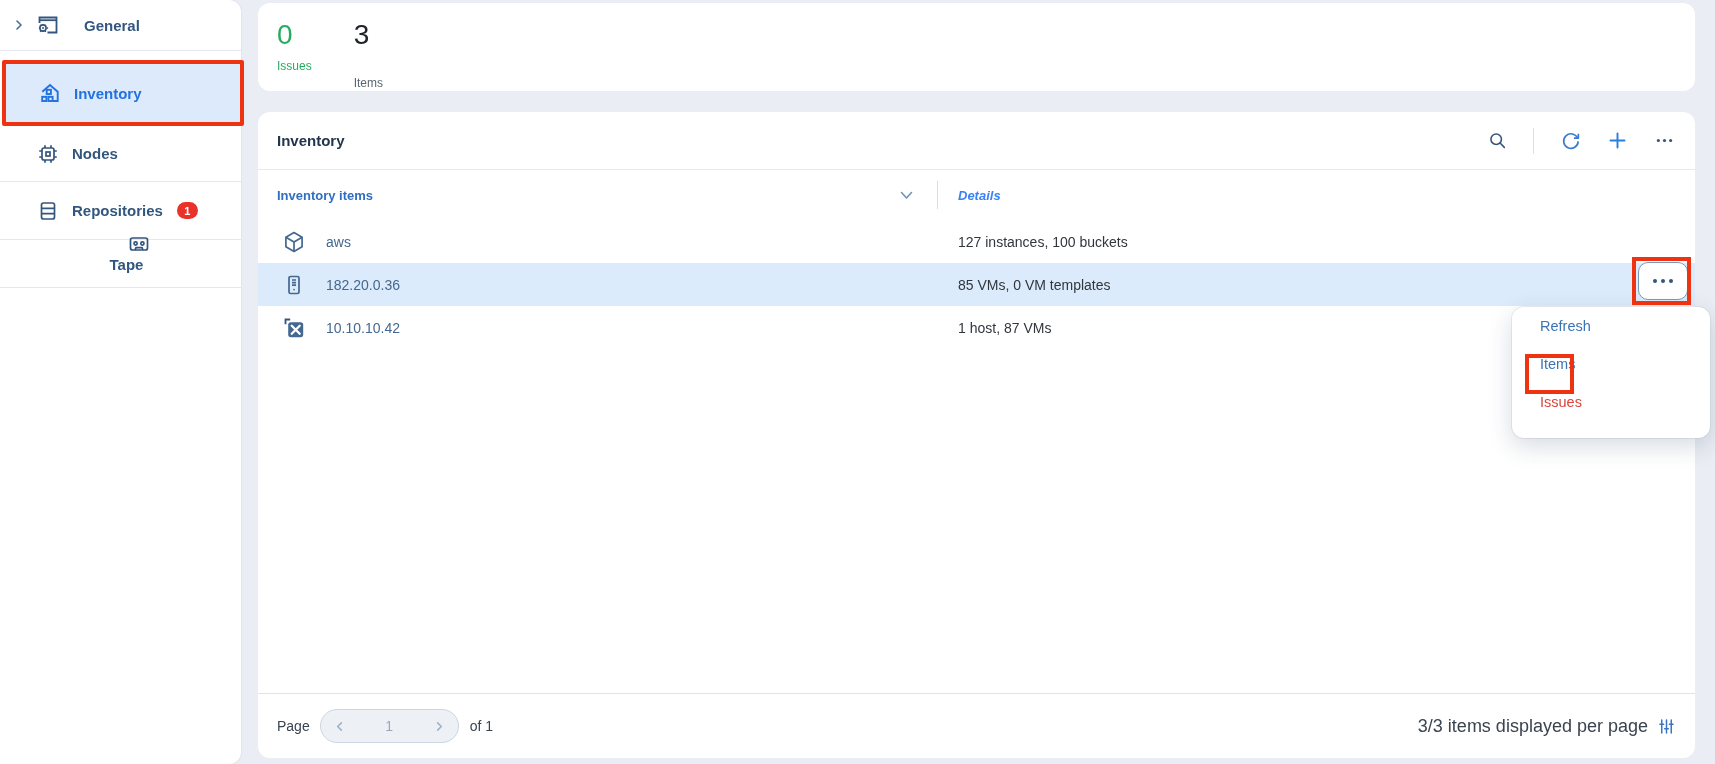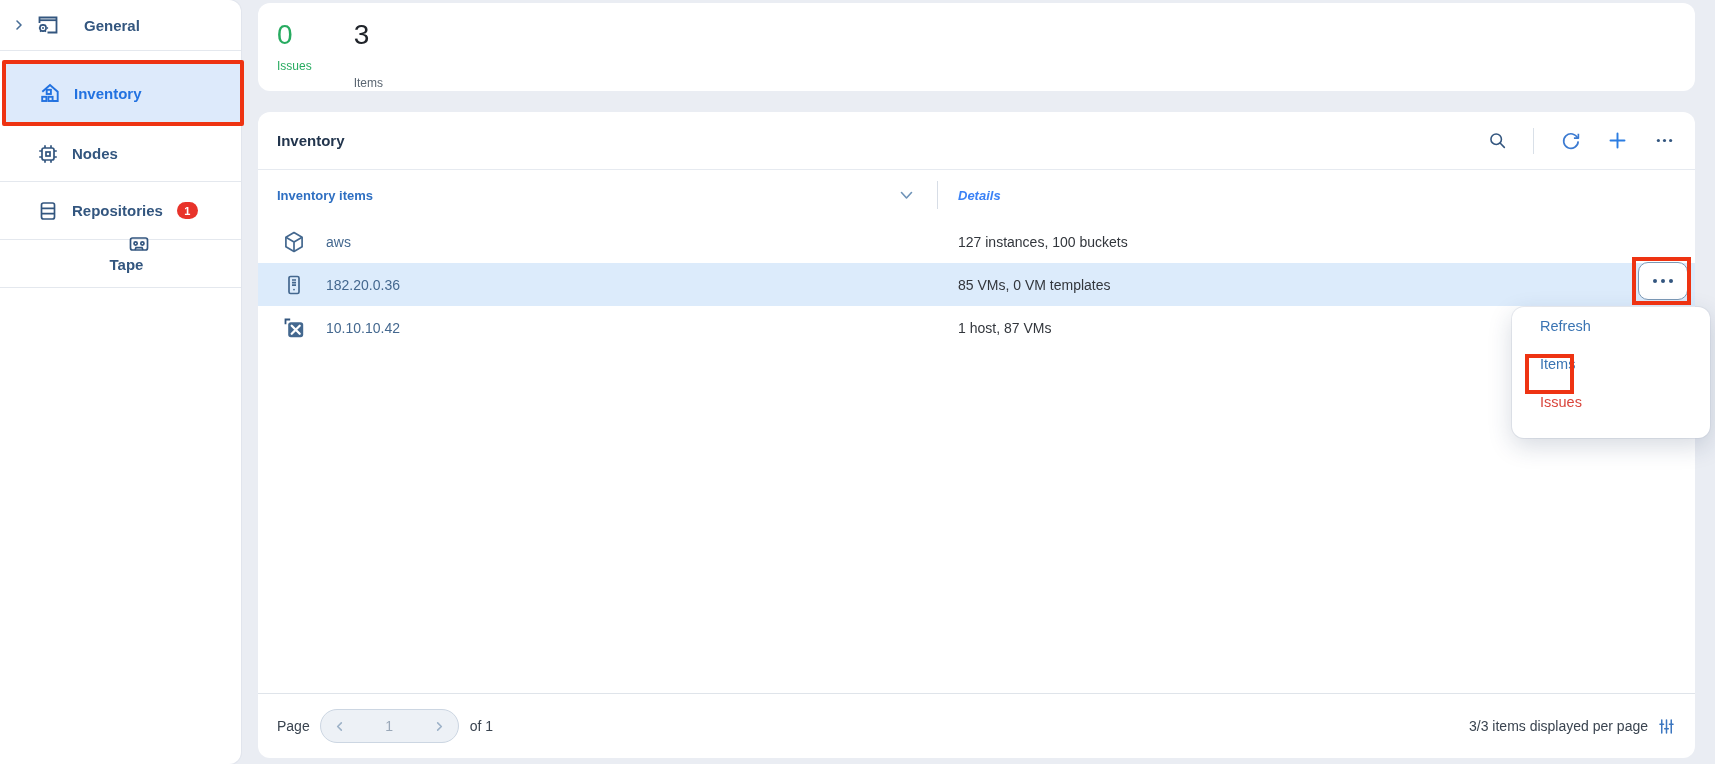--- a/index.html
+++ b/index.html
@@ -56,21 +56,21 @@
   .row-more{position:absolute;left:1638px;top:262px;width:50px;height:38px;background:#fff;border:1px solid #7b99b5;border-radius:10px;box-sizing:border-box;display:flex;align-items:center;justify-content:center;gap:4px;cursor:pointer;z-index:5;}
   .row-more i{width:4px;height:4px;border-radius:50%;background:#33567f;}
 
   
   .panel-footer{position:absolute;left:0;right:0;bottom:0;height:64px;border-top:1px solid #dfe4ea;display:flex;align-items:center;}
   .pag{display:flex;align-items:center;margin-left:19px;font-size:14px;color:#3a4450;}
   .pill{margin-left:10px;width:139px;height:34px;border-radius:17px;background:#edf1f6;border:1px solid #ccd6e2;box-sizing:border-box;display:flex;align-items:center;justify-content:space-between;padding:0 13px;}
   .pill .pnum{font-size:14px;color:#9aa8b8;}
   .pill svg{width:11px;height:11px;color:#9db2c8;cursor:pointer;}
   .of-label{margin-left:11px;}
-  .foot-right{position:absolute;right:19px;display:flex;align-items:center;font-size:14px;color:#3a4450;}
+  .foot-right{position:absolute;right:19px;display:flex;align-items:center;font-size:18px;color:#3a4450;}
   .foot-right svg{width:19px;height:19px;margin-left:9px;color:#3b76c0;}
 
   
   .ctx-menu{position:absolute;left:1512px;top:307px;width:198px;height:131px;background:#fff;border-radius:12px;box-shadow:0 8px 24px rgba(30,50,90,.18), 0 0 0 1px rgba(210,216,226,.4);z-index:6;box-sizing:border-box;}
   .ctx-item{height:38px;line-height:38px;padding-left:28px;font-size:14.5px;color:#3a74b3;cursor:pointer;}
   .ctx-item.danger{color:#d9453c;}
 
   
   .anno{position:absolute;border:4px solid #ee3312;box-sizing:border-box;z-index:7;pointer-events:none;}
   .anno-more{left:1632px;top:257px;width:59px;height:48px;}

